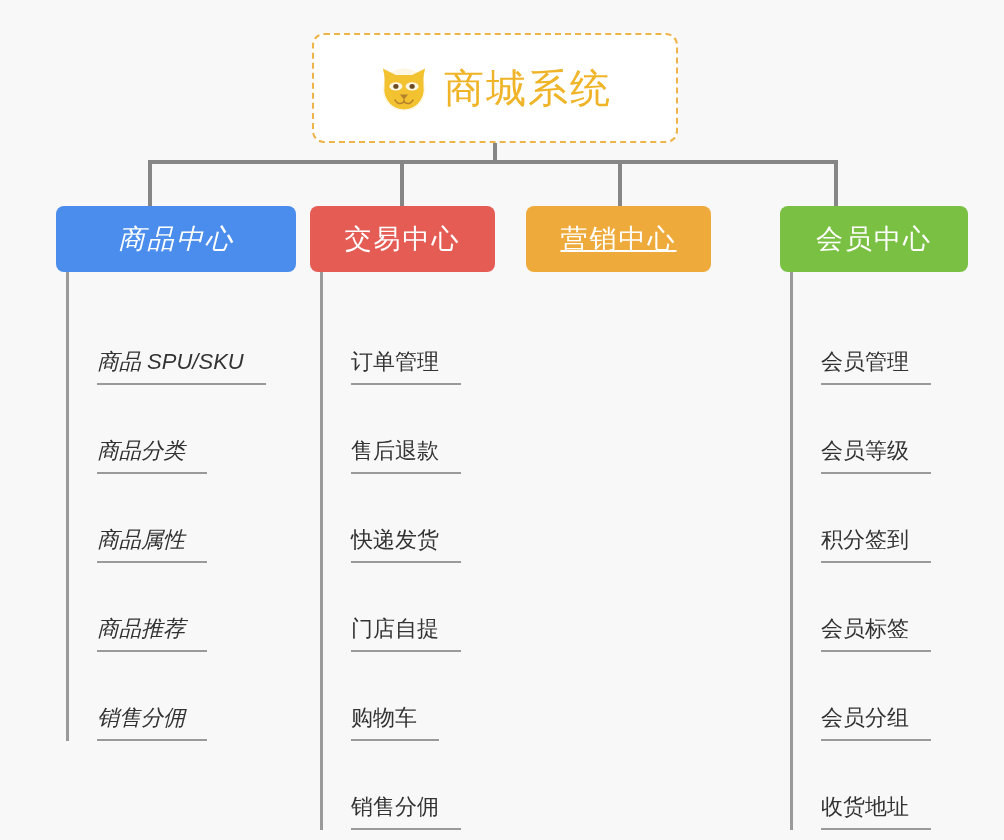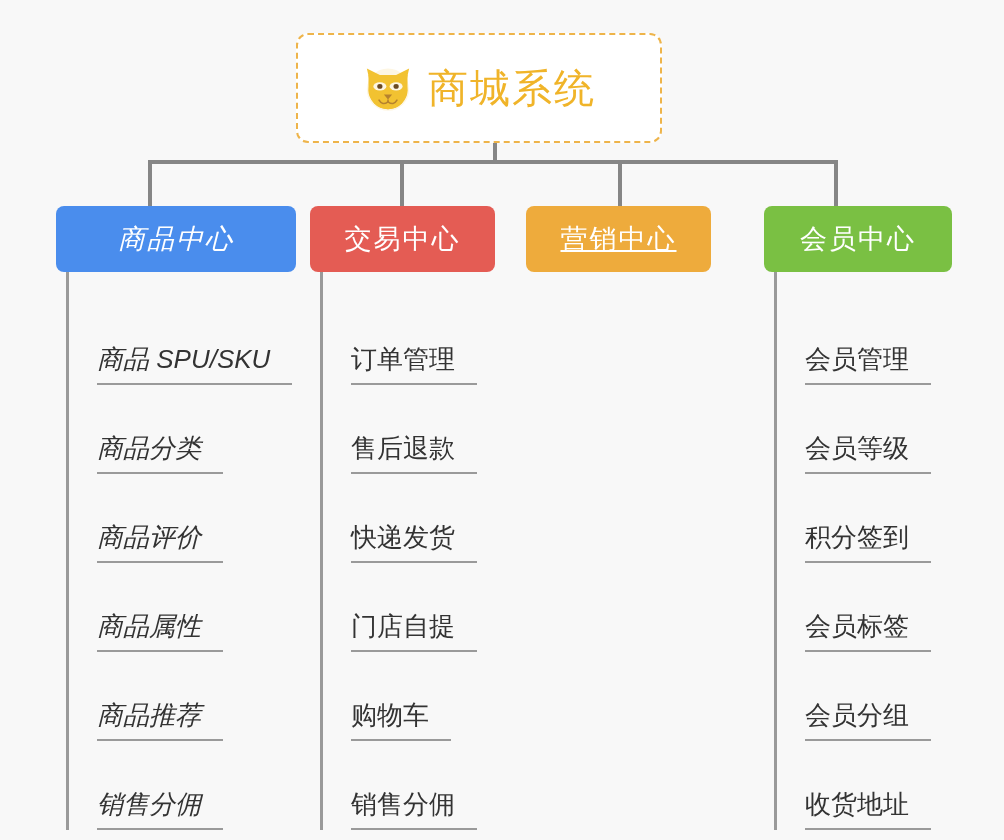--- a/index.html
+++ b/index.html
@@ -17,21 +17,21 @@
 
   #mindmap {
     position: relative;
     width: 1004px;
     height: 840px;
   }
 
   
   .root-node {
     position: absolute;
-    left: 296px;
+    left: 312px;
     top: 33px;
     width: 366px;
     height: 110px;
     box-sizing: border-box;
     background: #ffffff;
     border: 2px dashed #eeb44a;
     border-radius: 12px;
     display: flex;
     align-items: center;
     justify-content: center;
@@ -100,21 +100,21 @@
     margin-left: 10px;
   }
   .leaf-item {
     height: 89px;
     box-sizing: border-box;
     display: flex;
     align-items: flex-end;
     padding-left: 28px;
   }
   .leaf-label {
-    font-size: 26px;
+    font-size: 22px;
     color: #333333;
     white-space: nowrap;
     padding: 0 22px 9px 0;
     border-bottom: 2px solid #9a9a9a;
     line-height: 1.1;
   }
 </style>
 </head>
 <body style="background: rgb(248, 248, 248);">
 
@@ -153,23 +153,20 @@
       <span>商品中心</span>
     </div>
     <div class="leaf-list">
       <div class="leaf-item">
         <span class="leaf-label">商品 SPU/SKU</span>
       </div>
       <div class="leaf-item">
         <span class="leaf-label">商品分类</span>
       </div>
       <div class="leaf-item">
-        <span class="leaf-label">商品评价</span>
-      </div>
-      <div class="leaf-item">
         <span class="leaf-label">商品属性</span>
       </div>
       <div class="leaf-item">
         <span class="leaf-label">商品推荐</span>
       </div>
       <div class="leaf-item">
         <span class="leaf-label">销售分佣</span>
       </div>
     </div>
   </div>
@@ -199,21 +196,21 @@
       </div>
     </div>
   </div>
 
   <div class="branch" style="left:526px; width:185px;">
     <div class="branch-header" style="background-color: rgb(238, 171, 60); text-decoration: underline;">
       <span>营销中心</span>
     </div>
   </div>
 
-  <div class="branch" style="left:764px; width:188px;">
+  <div class="branch" style="left:780px; width:188px;">
     <div class="branch-header" style="background-color: rgb(122, 192, 67);">
       <span>会员中心</span>
     </div>
     <div class="leaf-list">
       <div class="leaf-item">
         <span class="leaf-label">会员管理</span>
       </div>
       <div class="leaf-item">
         <span class="leaf-label">会员等级</span>
       </div>

